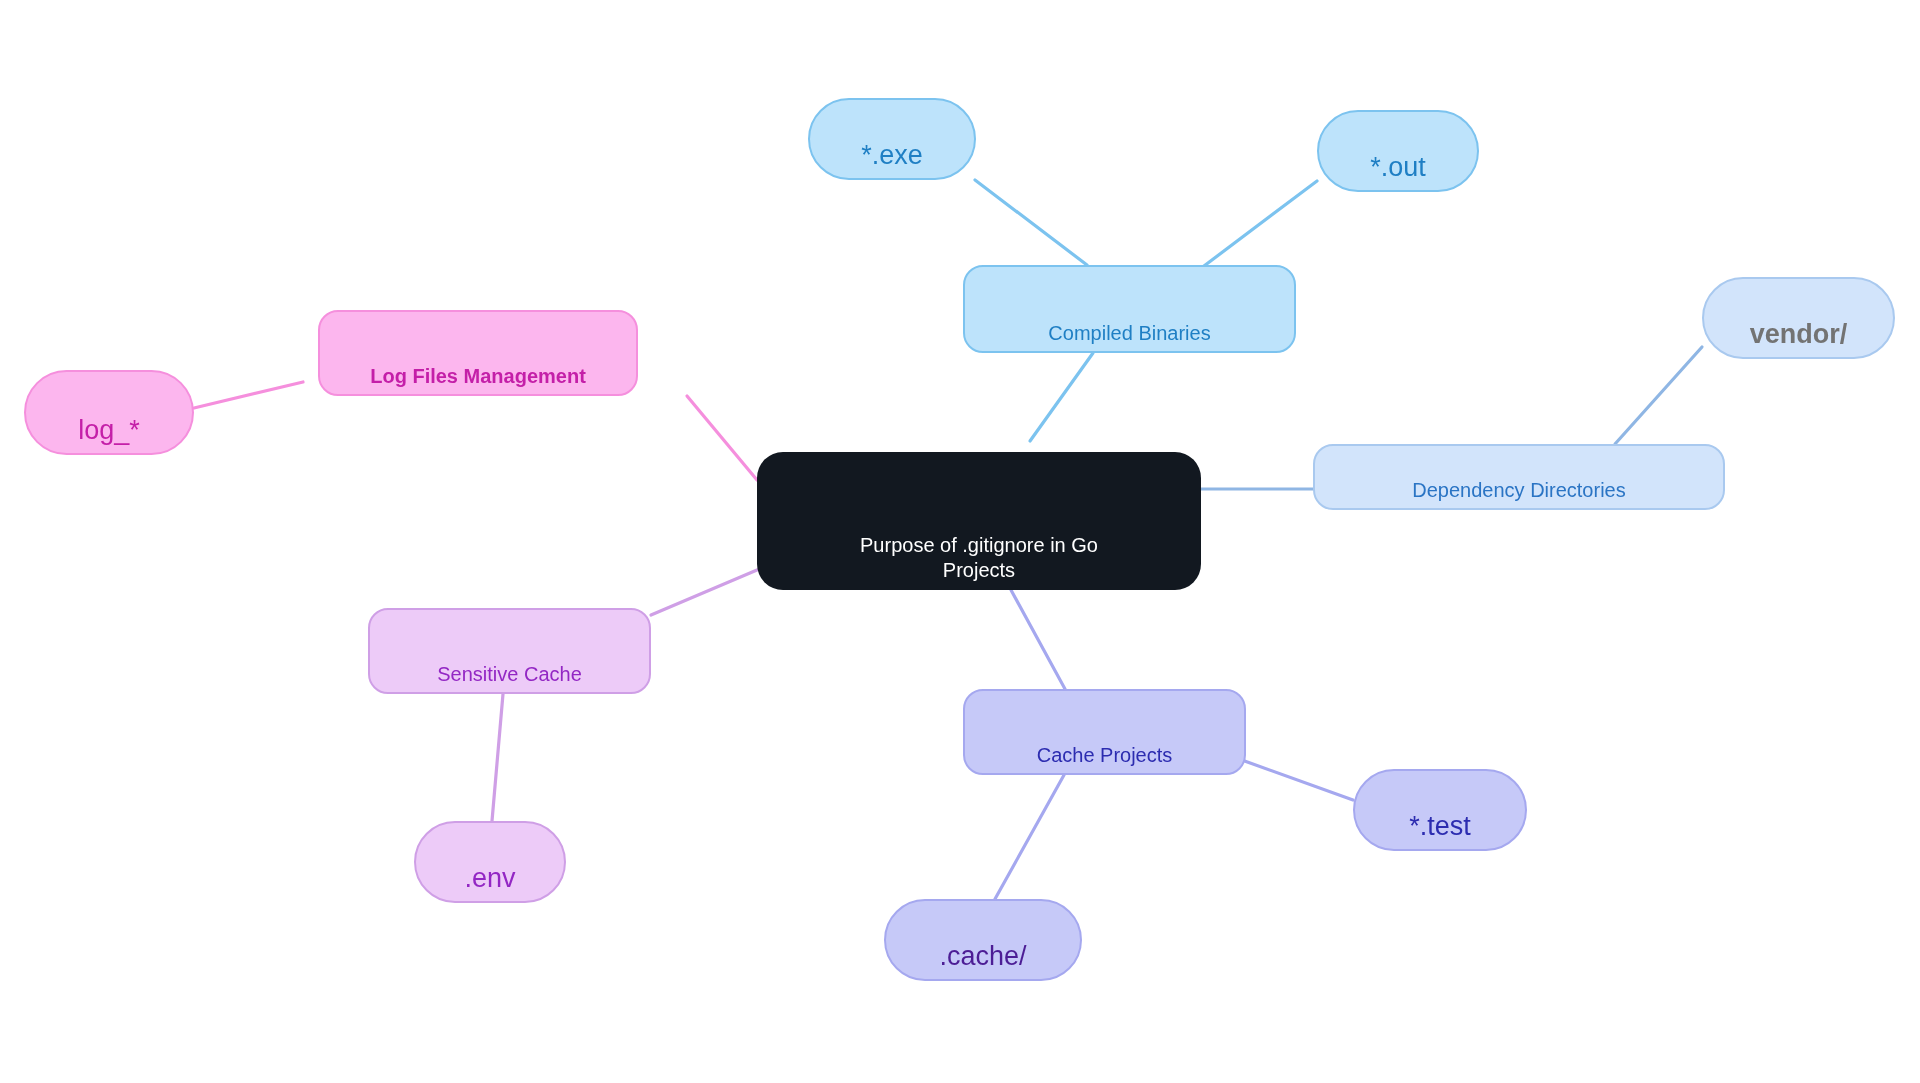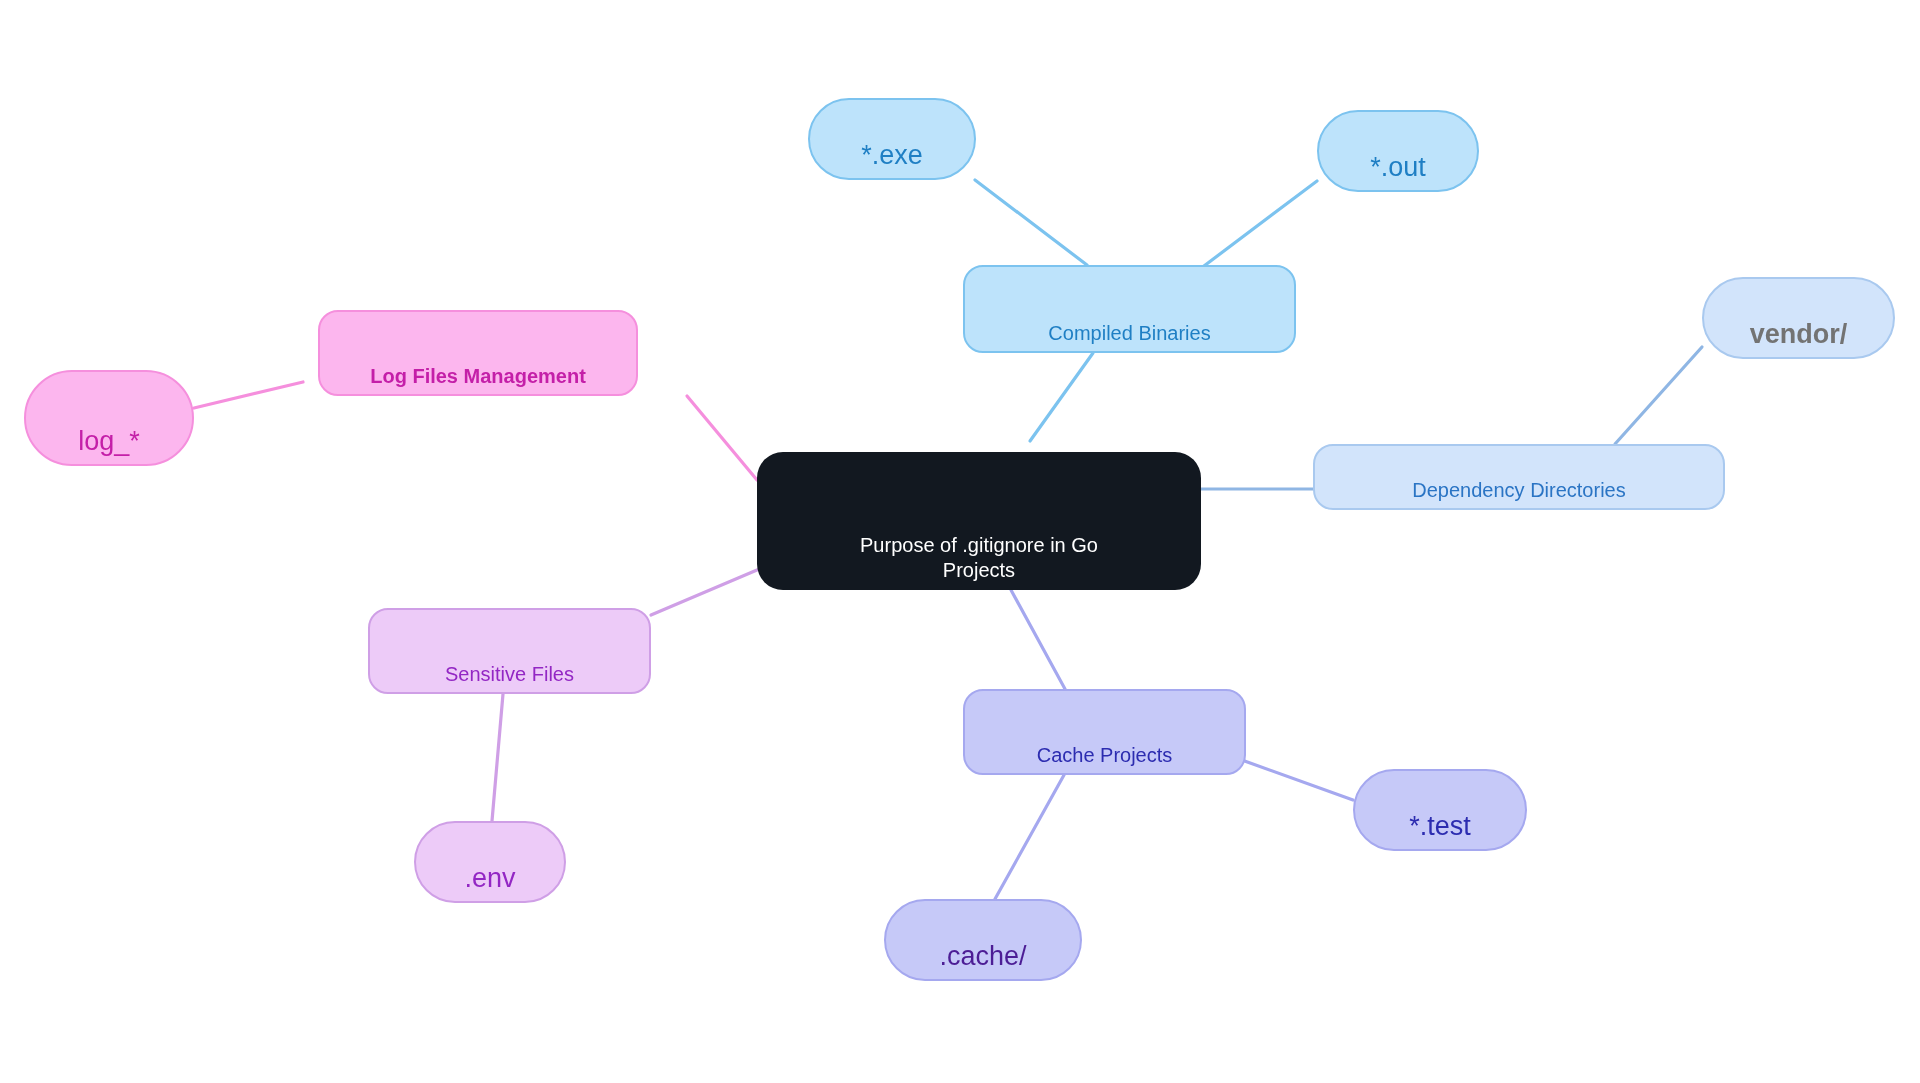--- a/index.html
+++ b/index.html
@@ -78,18 +78,18 @@
       <div class="node node-root" style="left: 757px; top: 452px; width: 444px; height: 138px; background: rgb(18, 24, 32); color: rgb(255, 255, 255);"><span>Purpose of .gitignore in Go
 Projects</span></div>
       <div class="node node-branch" style="left: 963px; top: 265px; width: 333px; height: 88px; background: rgb(189, 227, 251); color: rgb(31, 127, 196); border-color: rgb(124, 195, 239);"><span>Compiled Binaries</span></div>
       <div class="node node-leaf" style="left: 808px; top: 98px; width: 168px; height: 82px; background: rgb(189, 227, 251); color: rgb(31, 127, 196); border-color: rgb(124, 195, 239);"><span>*.exe</span></div>
       <div class="node node-leaf" style="left: 1317px; top: 110px; width: 162px; height: 82px; background: rgb(189, 227, 251); color: rgb(31, 127, 196); border-color: rgb(124, 195, 239);"><span>*.out</span></div>
       <div class="node node-branch" style="left: 1313px; top: 444px; width: 412px; height: 66px; background: rgb(210, 228, 251); color: rgb(42, 116, 196); border-color: rgb(169, 201, 239);"><span>Dependency Directories</span></div>
       <div class="node node-leaf" style="left: 1702px; top: 277px; width: 193px; height: 82px; background: rgb(210, 228, 251); color: #737373; border-color: rgb(169, 201, 239); font-weight: bold;"><span>vendor/</span></div>
       <div class="node node-branch" style="left: 963px; top: 689px; width: 283px; height: 86px; background: rgb(198, 201, 248); color: rgb(44, 44, 176); border-color: rgb(165, 168, 239);"><span>Cache Projects</span></div>
       <div class="node node-leaf" style="left: 1353px; top: 769px; width: 174px; height: 82px; background: rgb(198, 201, 248); color: rgb(44, 44, 176); border-color: rgb(165, 168, 239);"><span>*.test</span></div>
       <div class="node node-leaf" style="left: 884px; top: 899px; width: 198px; height: 82px; background: rgb(198, 201, 248); color: #4c1d95; border-color: rgb(165, 168, 239);"><span>.cache/</span></div>
-      <div class="node node-branch" style="left: 368px; top: 608px; width: 283px; height: 86px; background: rgb(237, 203, 248); color: rgb(147, 39, 196); border-color: rgb(207, 159, 230);"><span>Sensitive Files</span></div>
+      <div class="node node-branch" style="left: 368px; top: 608px; width: 283px; height: 86px; background: rgb(237, 203, 248); color: rgb(147, 39, 196); border-color: rgb(207, 159, 230);"><span>Sensitive Cache</span></div>
       <div class="node node-leaf" style="left: 414px; top: 821px; width: 152px; height: 82px; background: rgb(237, 203, 248); color: rgb(147, 39, 196); border-color: rgb(207, 159, 230);"><span>.env</span></div>
       <div class="node node-branch" style="left: 318px; top: 310px; width: 320px; height: 86px; background: rgb(252, 182, 238); color: rgb(196, 31, 168); border-color: rgb(245, 143, 221); font-weight: bold;"><span>Log Files Management</span></div>
-      <div class="node node-leaf" style="left: 24px; top: 370px; width: 170px; height: 96px; background: rgb(252, 182, 238); color: rgb(196, 31, 168); border-color: rgb(245, 143, 221);"><span>log_*</span></div>
+      <div class="node node-leaf" style="left: 24px; top: 370px; width: 170px; height: 85px; background: rgb(252, 182, 238); color: rgb(196, 31, 168); border-color: rgb(245, 143, 221);"><span>log_*</span></div>
     </div>
 </div>
 
 </body></html>

